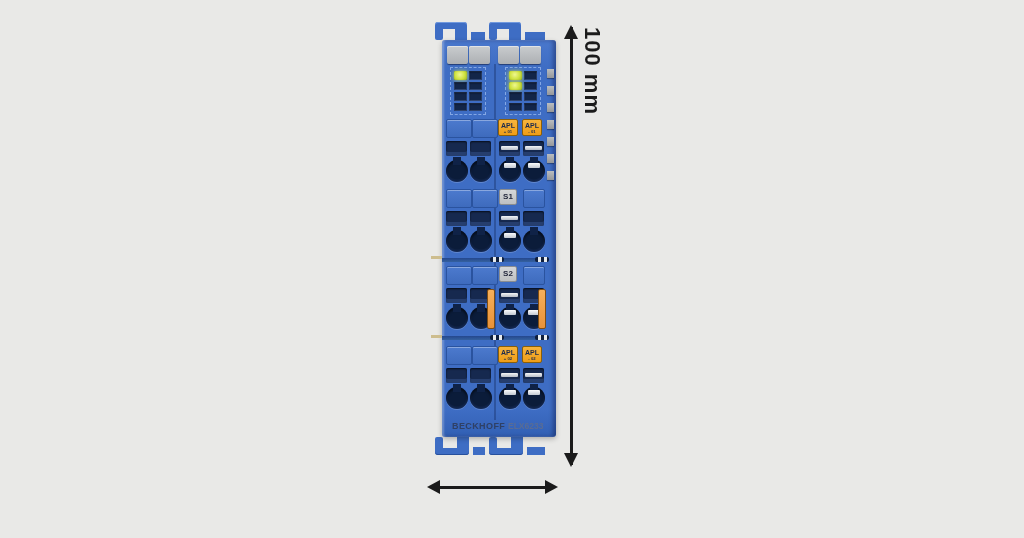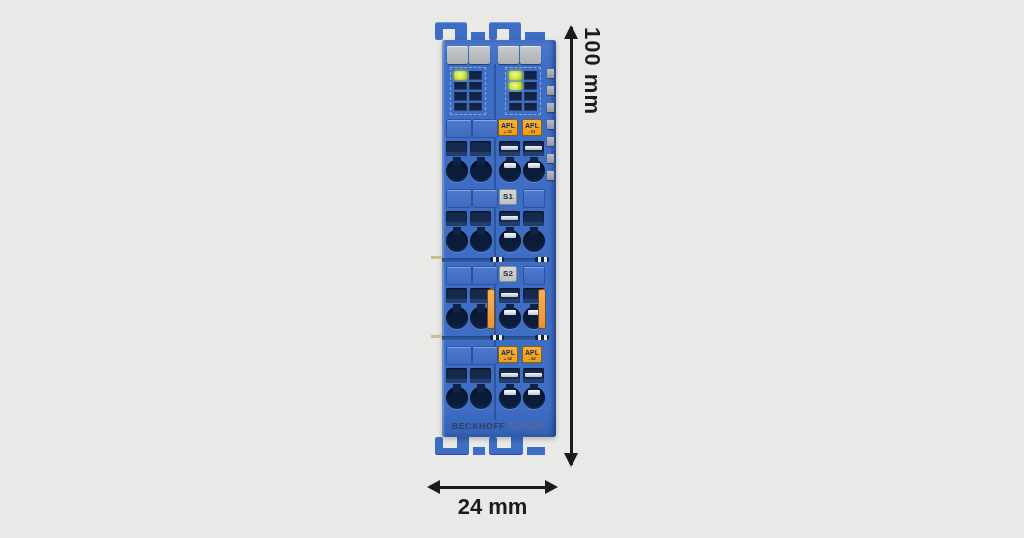--- a/index.html
+++ b/index.html
@@ -263,15 +263,14 @@
       <div class="side-tab" style="top:131px;"></div>
 
       <div class="brand">BECKHOFF</div>
       <div class="model">ELX6233</div>
     </div>
   </div>
 
   <div class="v-arrow"></div>
   <div class="dim-height">100 mm</div>
   <div class="h-arrow"></div>
-  <div class="dim-width">24 mm</div>
 
 </div>
 
 </body></html>

